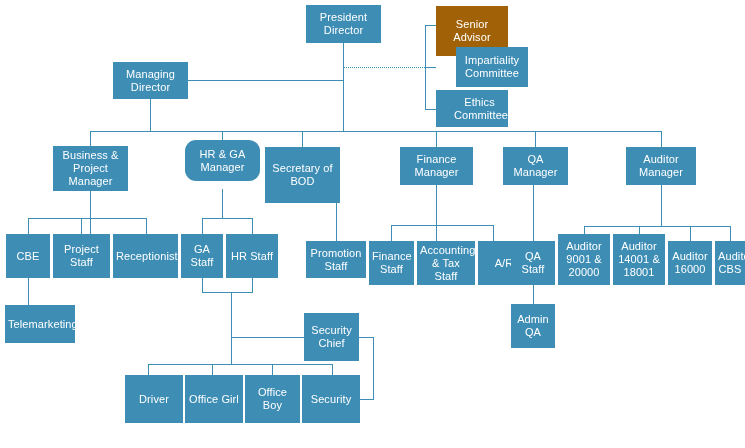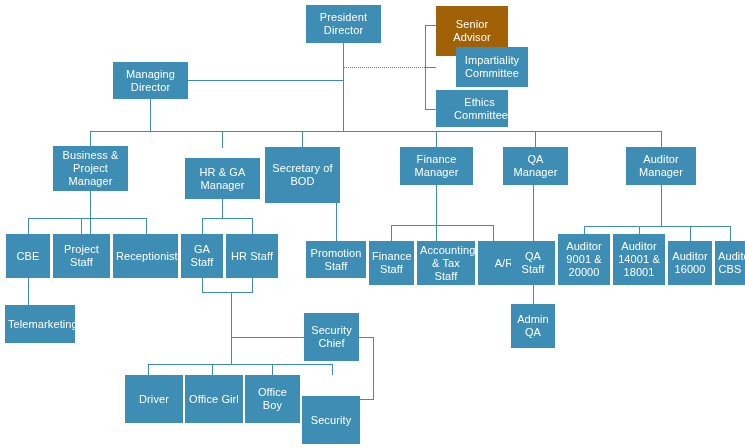--- a/index.html
+++ b/index.html
@@ -142,21 +142,21 @@
   </div>
 
   <div class="node" style="left: 113px; top: 62px; width: 75px; height: 37px; background: rgb(61, 141, 181); color: rgb(255, 255, 255);">
     <span>Managing Director</span>
   </div>
 
   <div class="node" style="left: 53px; top: 146px; width: 75px; height: 45px; background: rgb(61, 141, 181); color: rgb(255, 255, 255);">
     <span>Business &amp; Project Manager</span>
   </div>
 
-  <div class="node" style="left: 185px; top: 158px; width: 75px; height: 41px; background: rgb(61, 141, 181); color: rgb(255, 255, 255);">
+  <div class="node" style="left: 185px; top: 140px; width: 75px; height: 41px; background: rgb(61, 141, 181); color: rgb(255, 255, 255); border-radius: 11px;">
     <span>HR &amp; GA Manager</span>
   </div>
 
   <div class="node" style="left: 265px; top: 147px; width: 75px; height: 56px; background: rgb(61, 141, 181); color: rgb(255, 255, 255);">
     <span>Secretary of BOD</span>
   </div>
 
   <div class="node" style="left: 400px; top: 147px; width: 73px; height: 38px; background: rgb(61, 141, 181); color: rgb(255, 255, 255);">
     <span>Finance Manager</span>
   </div>
@@ -242,17 +242,17 @@
   </div>
 
   <div class="node" style="left: 185px; top: 375px; width: 58px; height: 48px; background: rgb(61, 141, 181); color: rgb(255, 255, 255);">
     <span>Office Girl</span>
   </div>
 
   <div class="node" style="left: 245px; top: 375px; width: 55px; height: 48px; background: rgb(61, 141, 181); color: rgb(255, 255, 255);">
     <span>Office Boy</span>
   </div>
 
-  <div class="node" style="left: 302px; top: 375px; width: 58px; height: 48px; background: rgb(61, 141, 181); color: rgb(255, 255, 255); margin-top: 21px;">
+  <div class="node" style="left: 302px; top: 375px; width: 58px; height: 48px; background: rgb(61, 141, 181); color: rgb(255, 255, 255);">
     <span>Security</span>
   </div>
 
 </div>
 
 </body></html>

